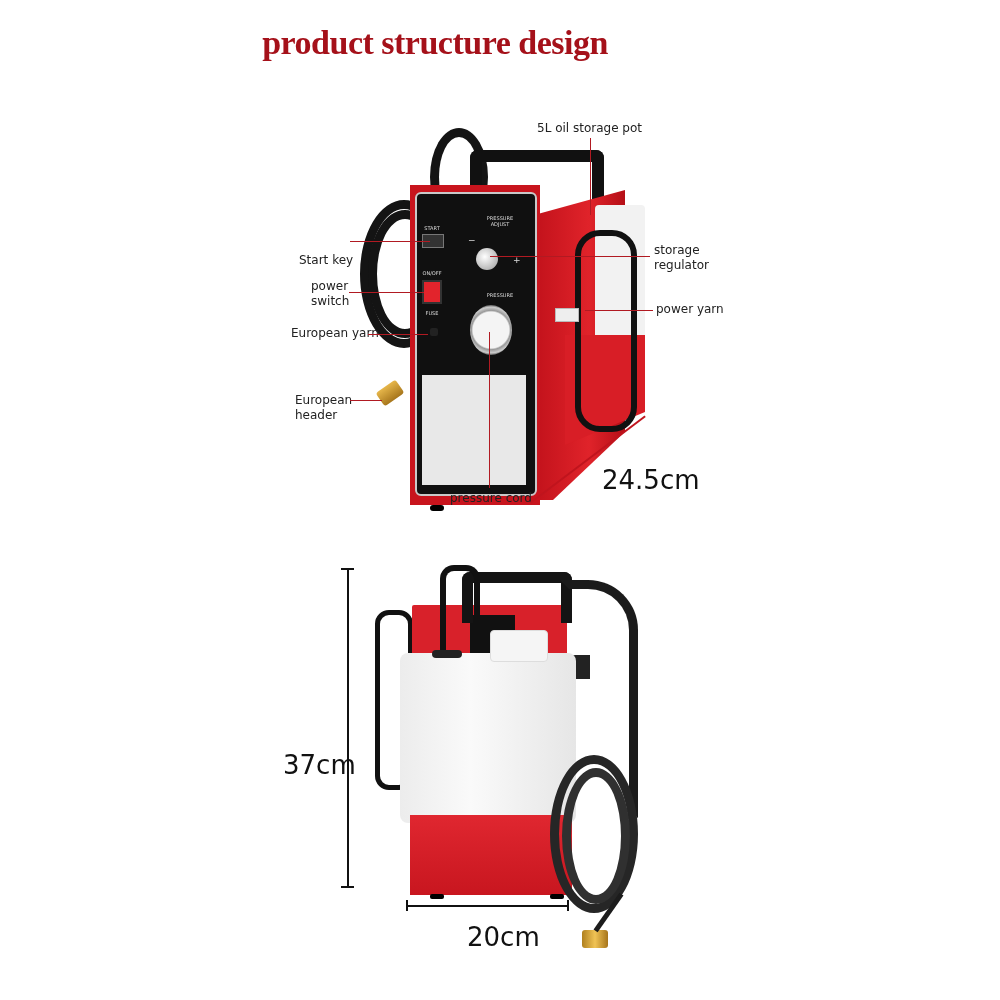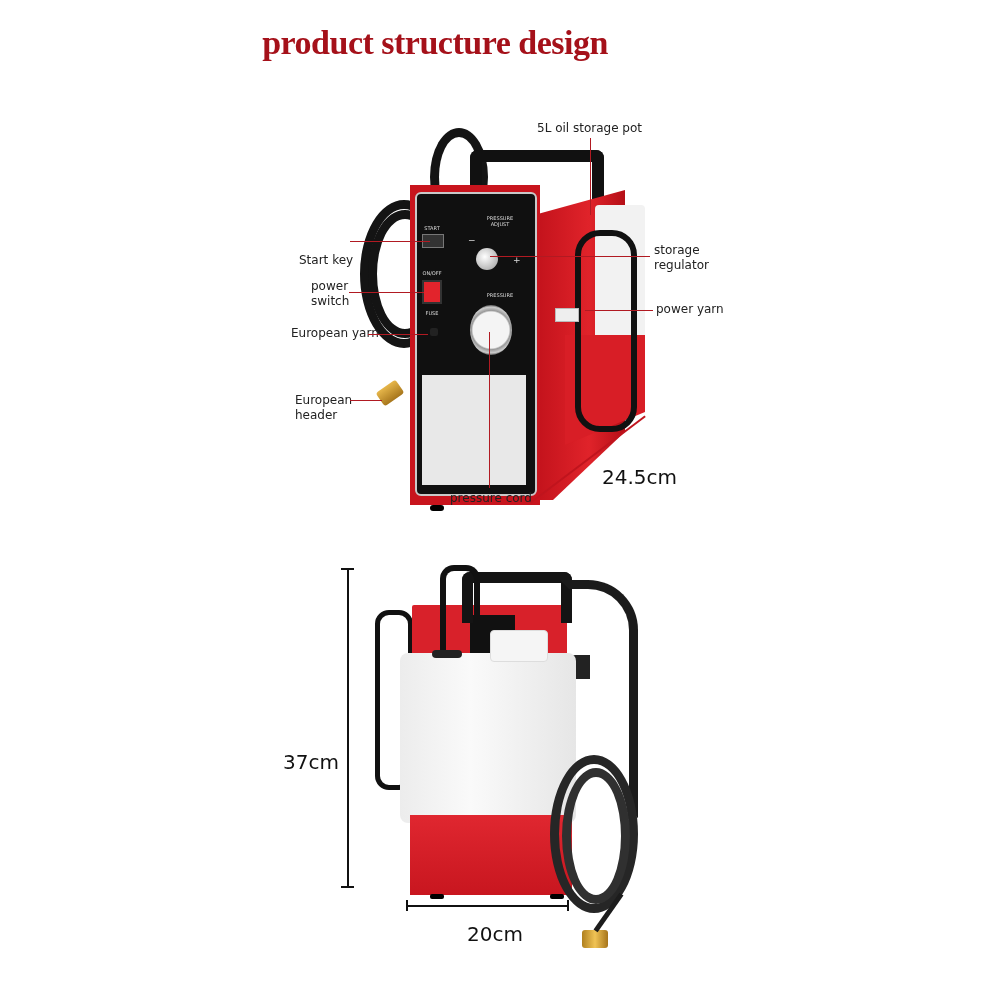--- a/index.html
+++ b/index.html
@@ -1,19 +1,19 @@
 <!DOCTYPE html>
 <html><head>
 <meta charset="utf-8">
 <style>
   html,body{margin:0;padding:0;background:#fff;}
   body{width:1000px;height:1000px;position:relative;overflow:hidden;font-family:"Liberation Sans",sans-serif;}
   .title{position:absolute;left:0;width:870px;top:24px;text-align:center;font-family:Liberation Serif, serif;font-weight:bold;font-size:34px;color:#a5111a;letter-spacing:-0.5px;}
   .lbl{position:absolute;font-family:"DejaVu Sans",sans-serif;font-size:12px;color:#222;line-height:15px;}
-  .dim{position:absolute;font-family:"DejaVu Sans",sans-serif;font-size:20px;color:#111;}
+  .dim{position:absolute;font-family:"DejaVu Sans",sans-serif;font-size:26px;color:#111;}
   .line{position:absolute;background:#b11a22;}
   .abs{position:absolute;}
   
   .hose{position:absolute;border:9px solid #141414;border-radius:50%;}
   .panel{position:absolute;background:#101010;border:2px solid #c9c9c9;border-radius:6px;}
   .side{position:absolute;background:linear-gradient(90deg,#c2121b,#e0232a 60%,#b50f17);}
   .ptxt{position:absolute;color:#ddd;font-size:5px;font-family:"DejaVu Sans",sans-serif;text-align:center;}
   .blk{position:absolute;background:#000;}
 </style>
 </head>

